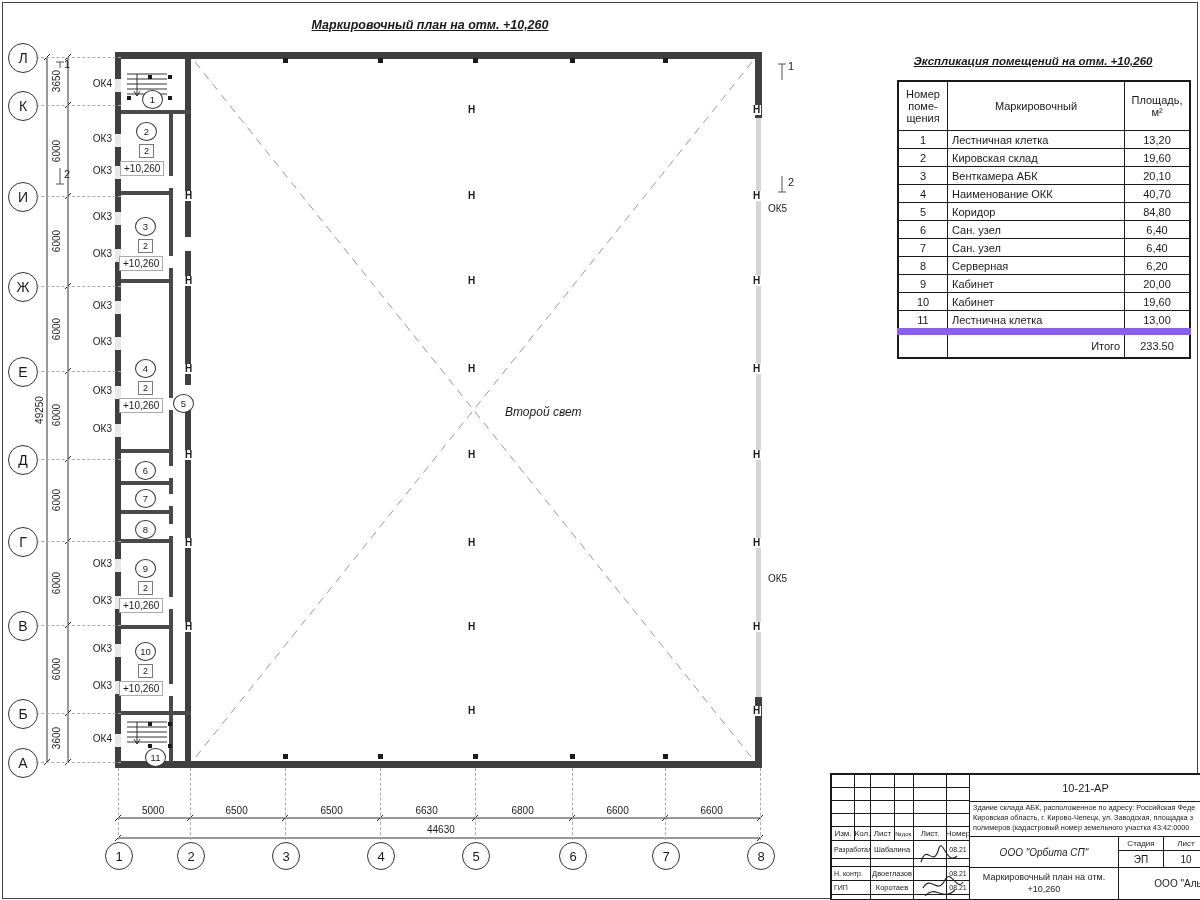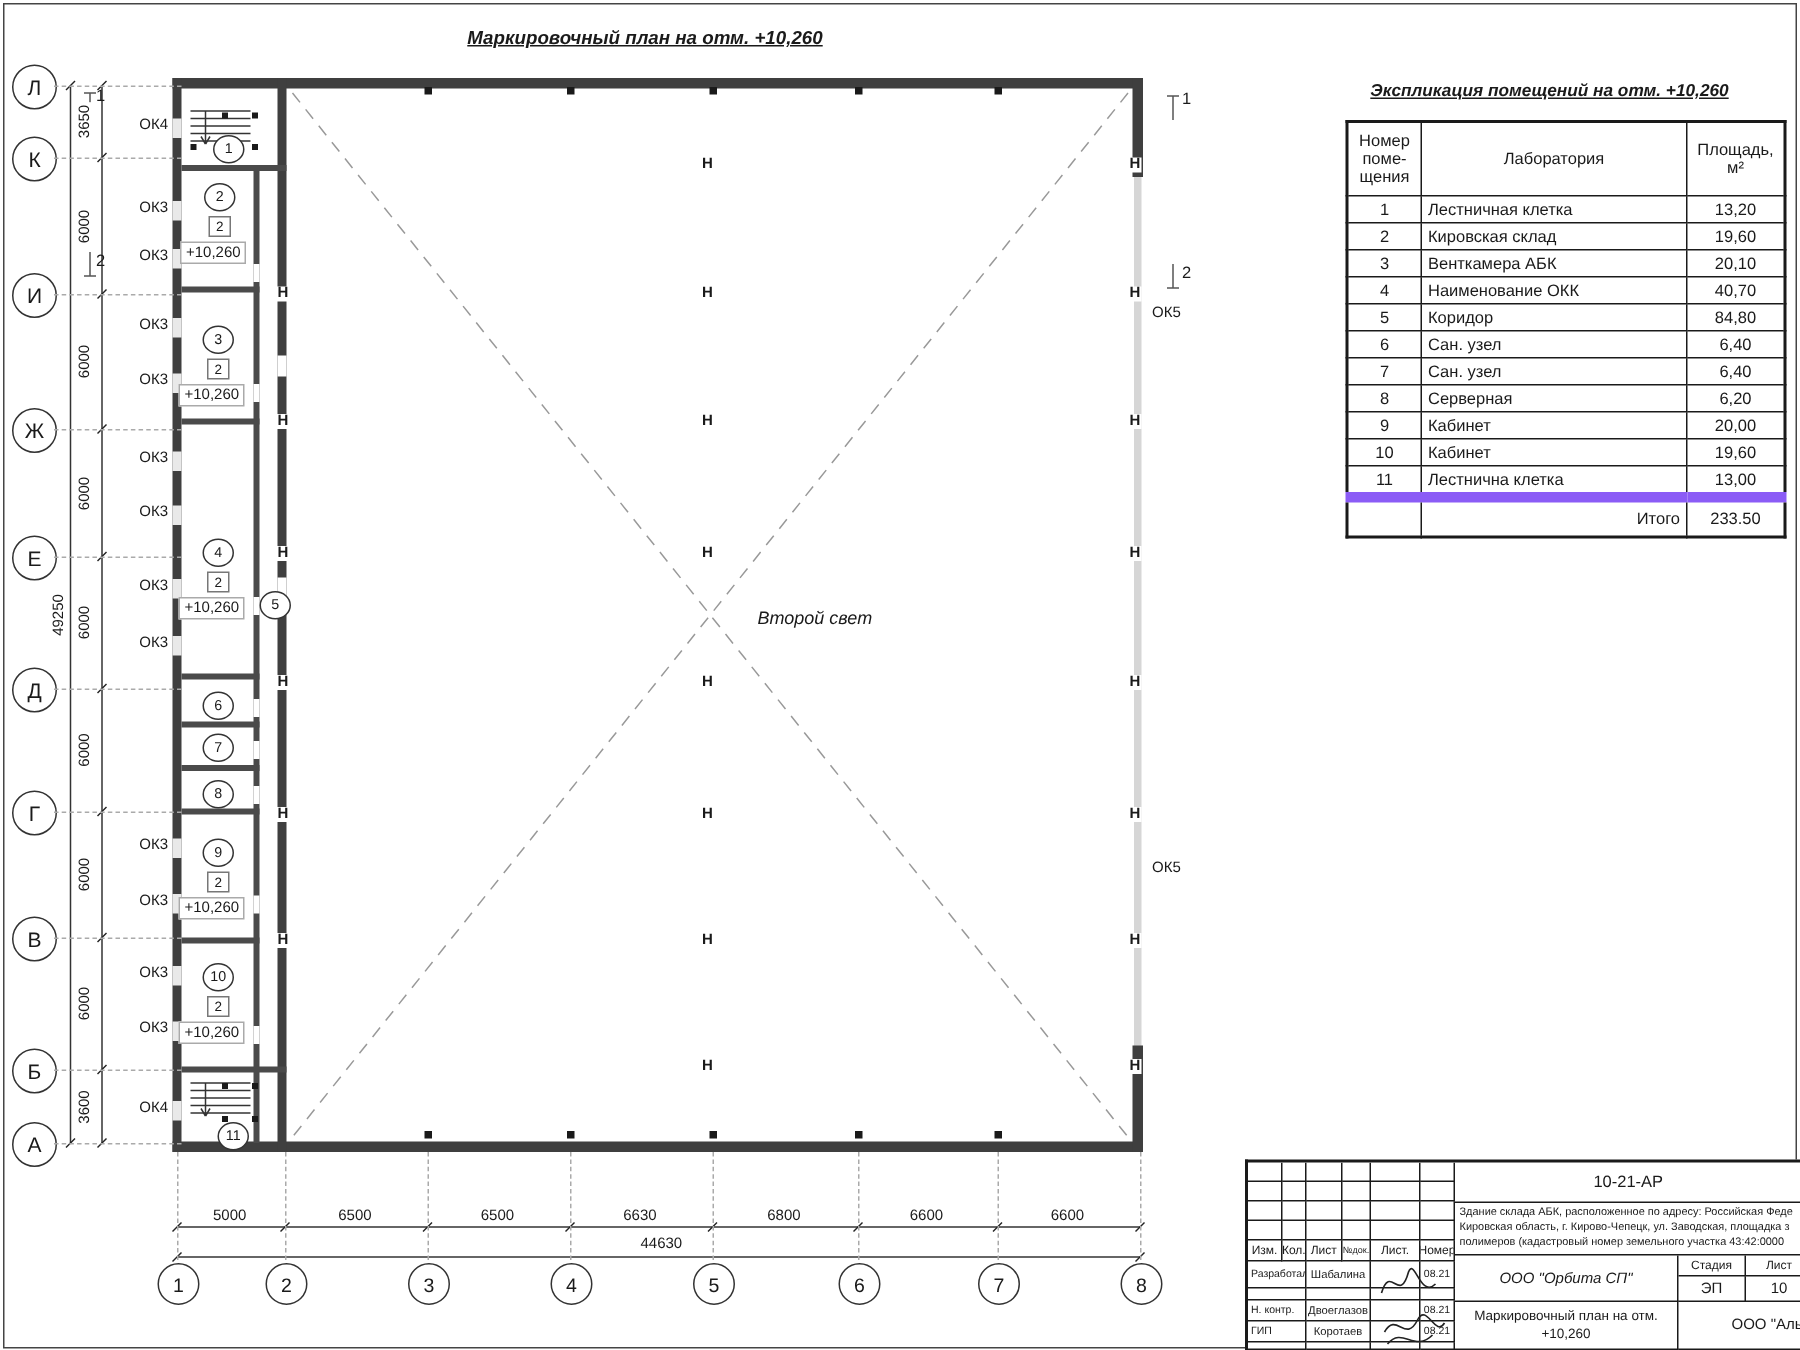--- a/index.html
+++ b/index.html
@@ -322,21 +322,21 @@
 
   <div class="second-light" style="left:505px;top:405px;">Второй свет</div>
 
   <div class="expl-title">Экспликация помещений на отм. +10,260</div>
   <table class="expl">
     <thead>
       <tr>
         <th class="c-num">Номер
 поме-
 щения</th>
-        <th class="c-name">Лаборатория</th>
+        <th class="c-name">Маркировочный</th>
         <th class="c-area">Площадь,
 м²</th>
       </tr>
     </thead>
     <tbody id="expl-body">
         <tr>
           <td class="c-num">1</td>
           <td class="c-name">Лестничная клетка</td>
           <td class="c-area">13,20</td>
         </tr>

